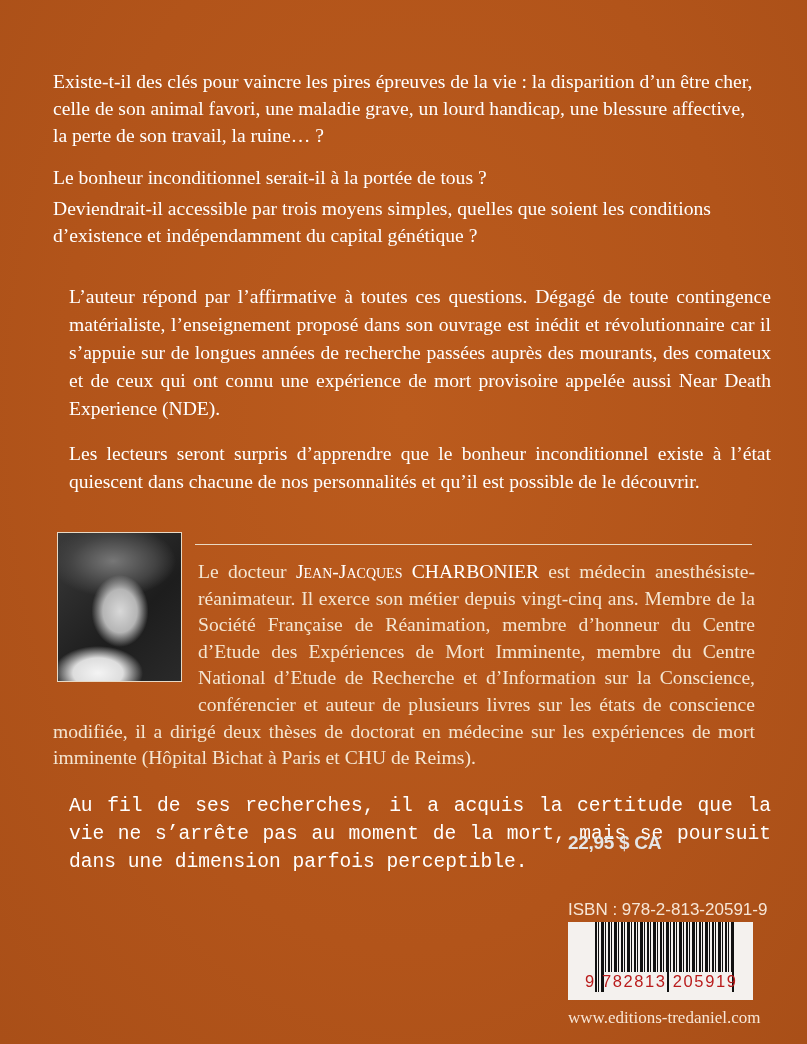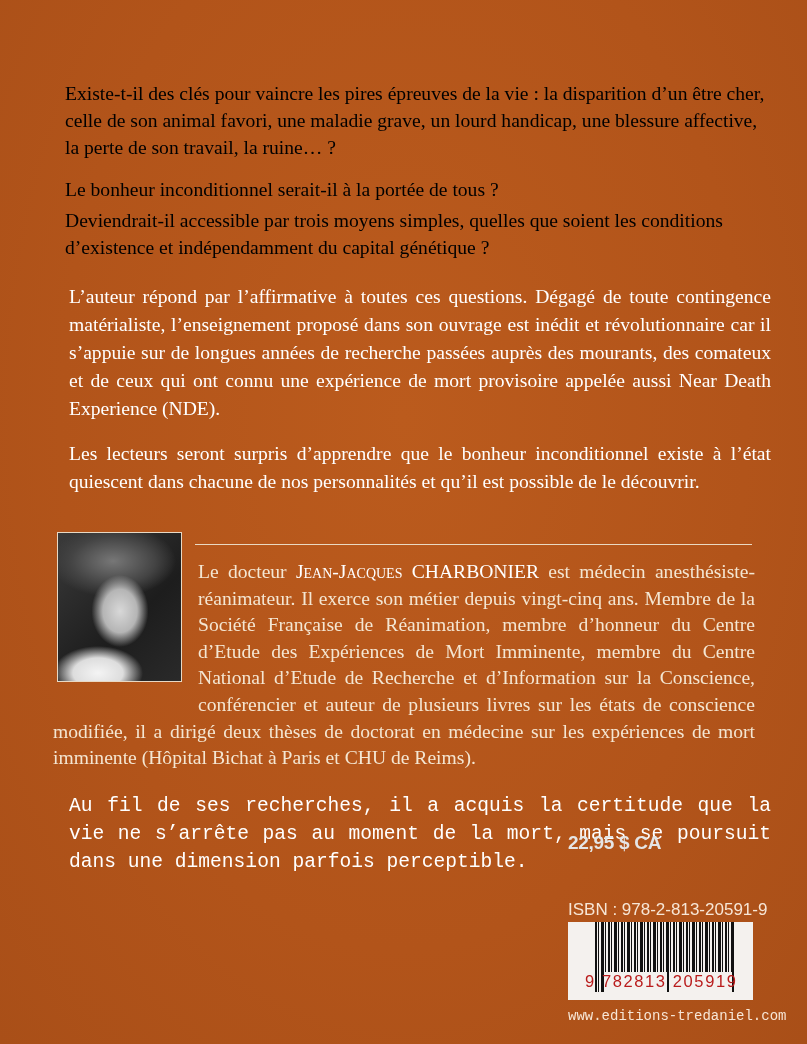--- a/index.html
+++ b/index.html
@@ -5,21 +5,21 @@
   html, body { margin:0; padding:0; }
   body {
     width:807px; height:1044px; overflow:hidden;
     background:#b5561b;
     background-image: radial-gradient(ellipse at 50% 40%, #bb5b1d 0%, #b2541a 60%, #a94f18 100%);
     font-family:"Liberation Serif", "DejaVu Serif", serif;
     position:relative;
   }
   .q {
     position:absolute; left:53px; width:702px;
-    color:#000000; font-size:19.6px; line-height:27px; margin:12px;
+    color:#ffffff; font-size:19.6px; line-height:27px; margin:0;
   }
   .p {
     position:absolute; left:69px; width:702px;
     color:#ffffff; font-size:19.6px; line-height:28px; margin:0;
     text-align:justify; text-align-last:left;
   }
   .photo {
     position:absolute; left:57px; top:532px; width:125px; height:150px;
     border:1px solid #e9d9c4;
     background:
@@ -69,22 +69,22 @@
   .bars .mask2 {
     position:absolute; left:72px; width:2px; bottom:0; height:20px; background:#111;
   }
   .barnum {
     position:absolute; left:17px; top:50px;
     font-family:"Liberation Sans", "DejaVu Sans", sans-serif;
     font-size:16.5px; color:#b91c1c; letter-spacing:1.6px;
   }
   .url {
     position:absolute; left:568px; top:1008px;
-    font-family:Liberation Mono, monospace;
-    font-size:14px; color:#f7e6d6;
+    font-family:Liberation Serif, serif;
+    font-size:17px; color:#f7e6d6;
   }
 </style>
 </head>
 <body>
 
 <p class="q" style="top:68px;">Existe-t-il des clés pour vaincre les pires épreuves de la vie : la disparition d’un être cher, celle de son animal favori, une maladie grave, un lourd handicap, une blessure affective, la perte de son travail, la ruine… ?</p>
 <p class="q" style="top:164px;">Le bonheur inconditionnel serait-il à la portée de tous ?</p>
 <p class="q" style="top:195px;">Deviendrait-il accessible par trois moyens simples, quelles que soient les conditions d’existence et indépendamment du capital génétique ?</p>
 
 <p class="p" style="top:283px;">L’auteur répond par l’affirmative à toutes ces questions. Dégagé de toute contingence matérialiste, l’enseignement proposé dans son ouvrage est inédit et révolutionnaire car il s’appuie sur de longues années de recherche passées auprès des mourants, des comateux et de ceux qui ont connu une expérience de mort provisoire appelée aussi Near Death Experience (NDE).</p>

